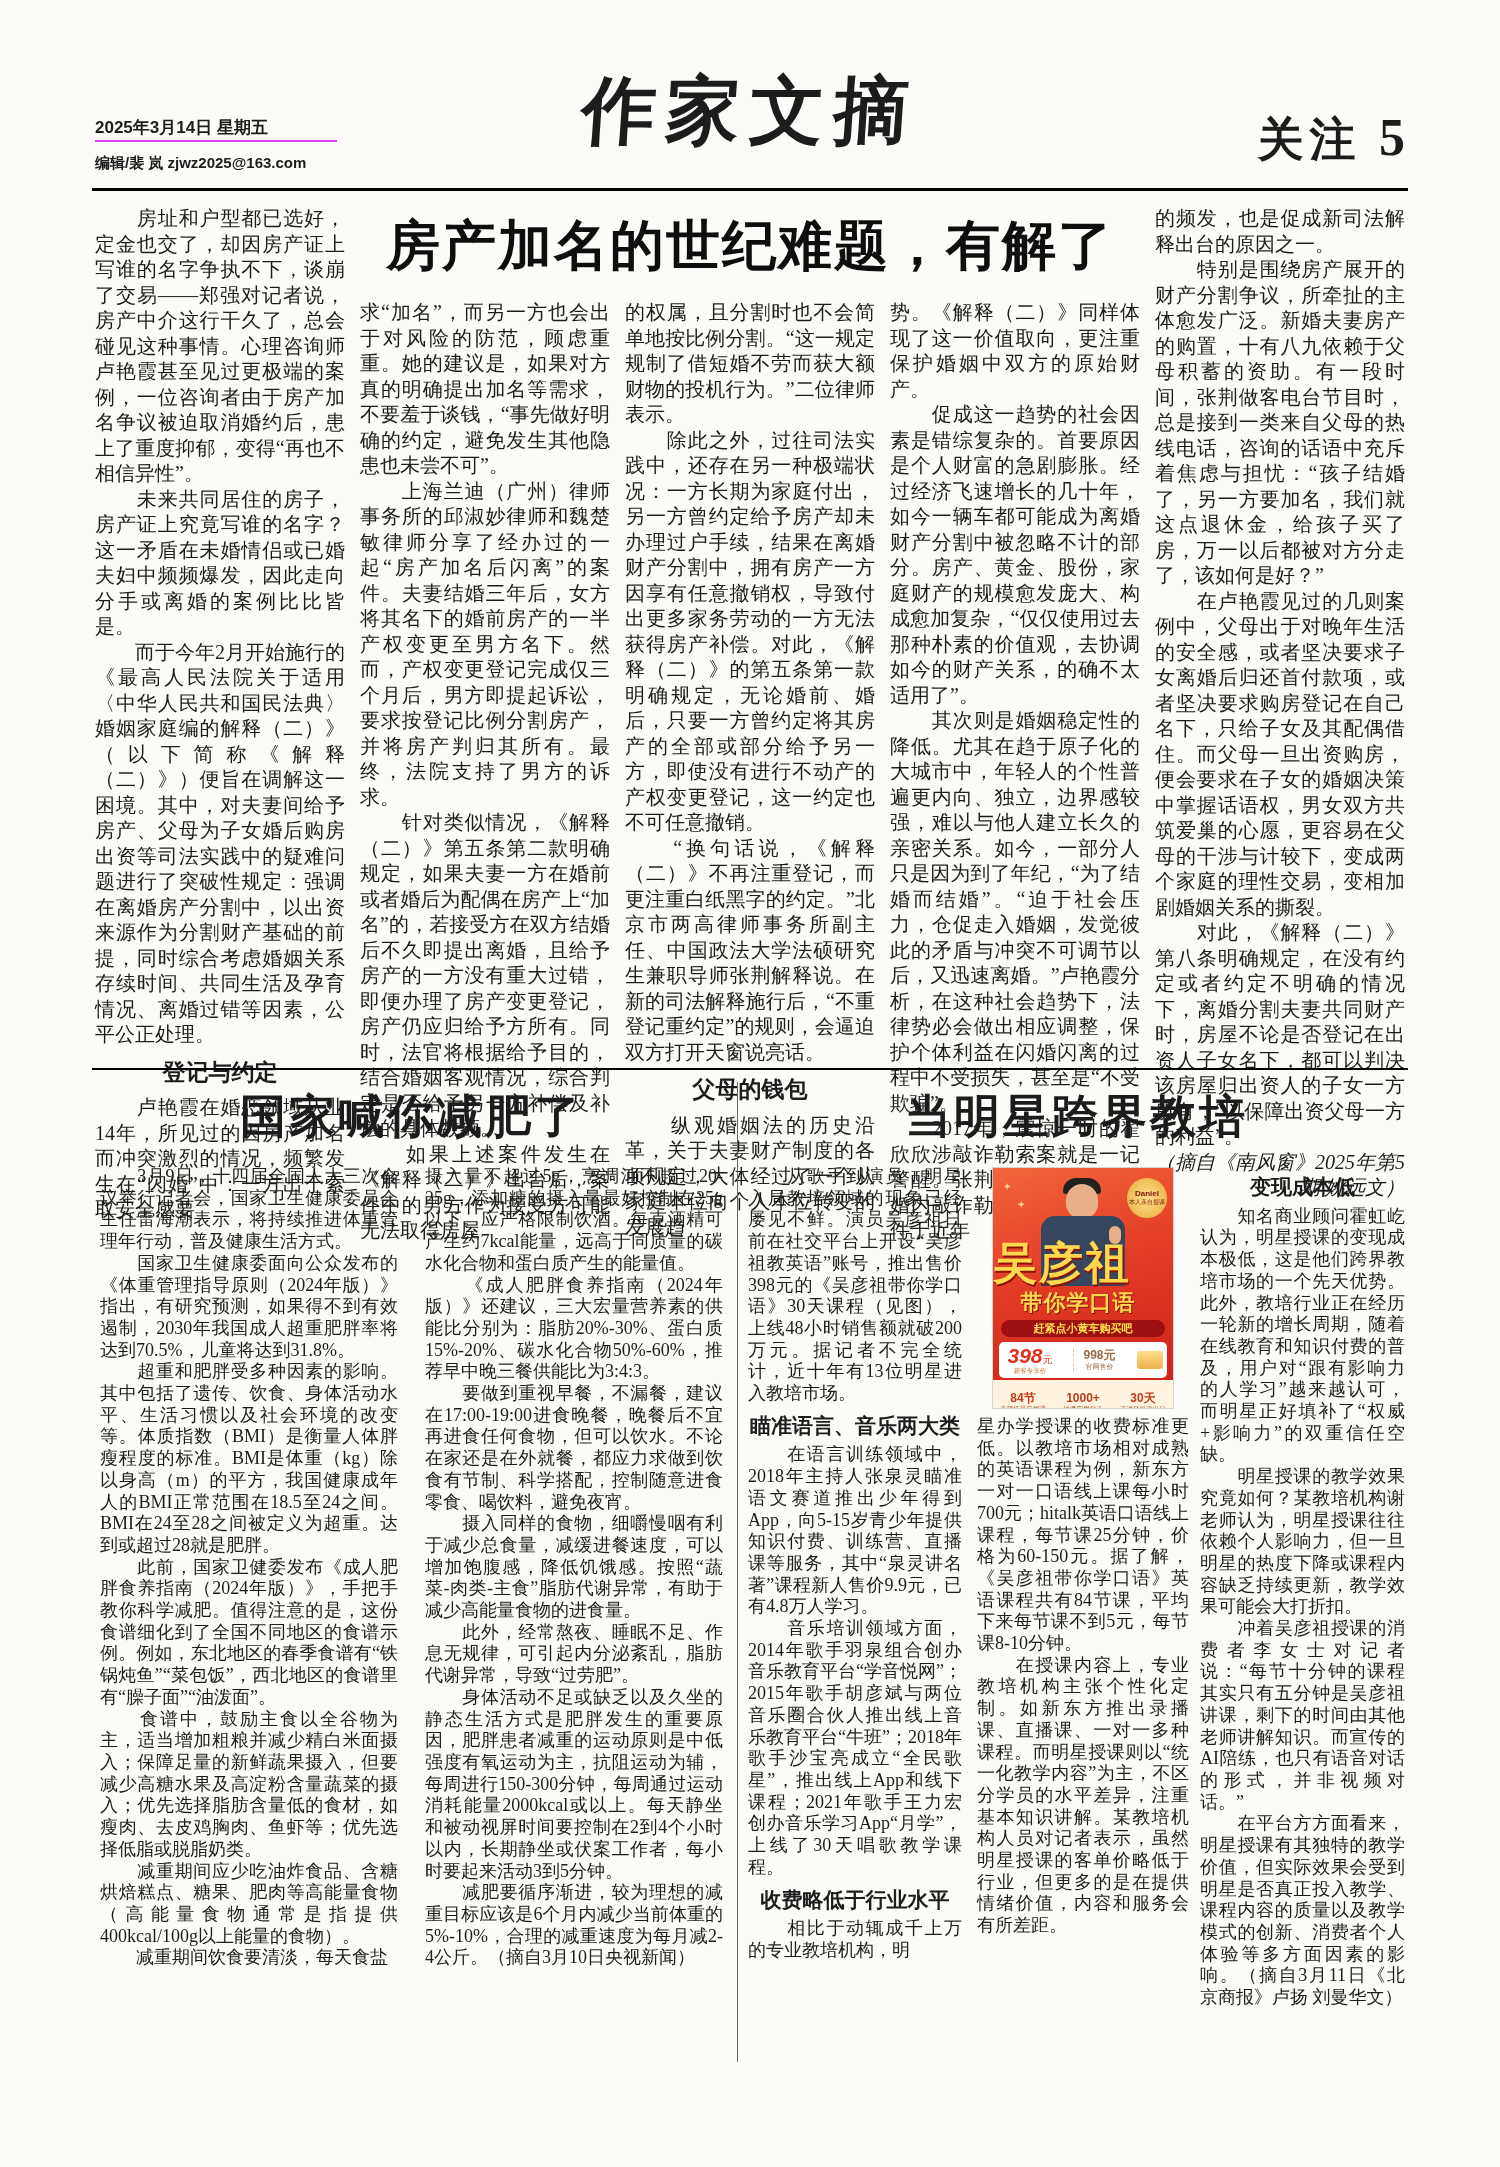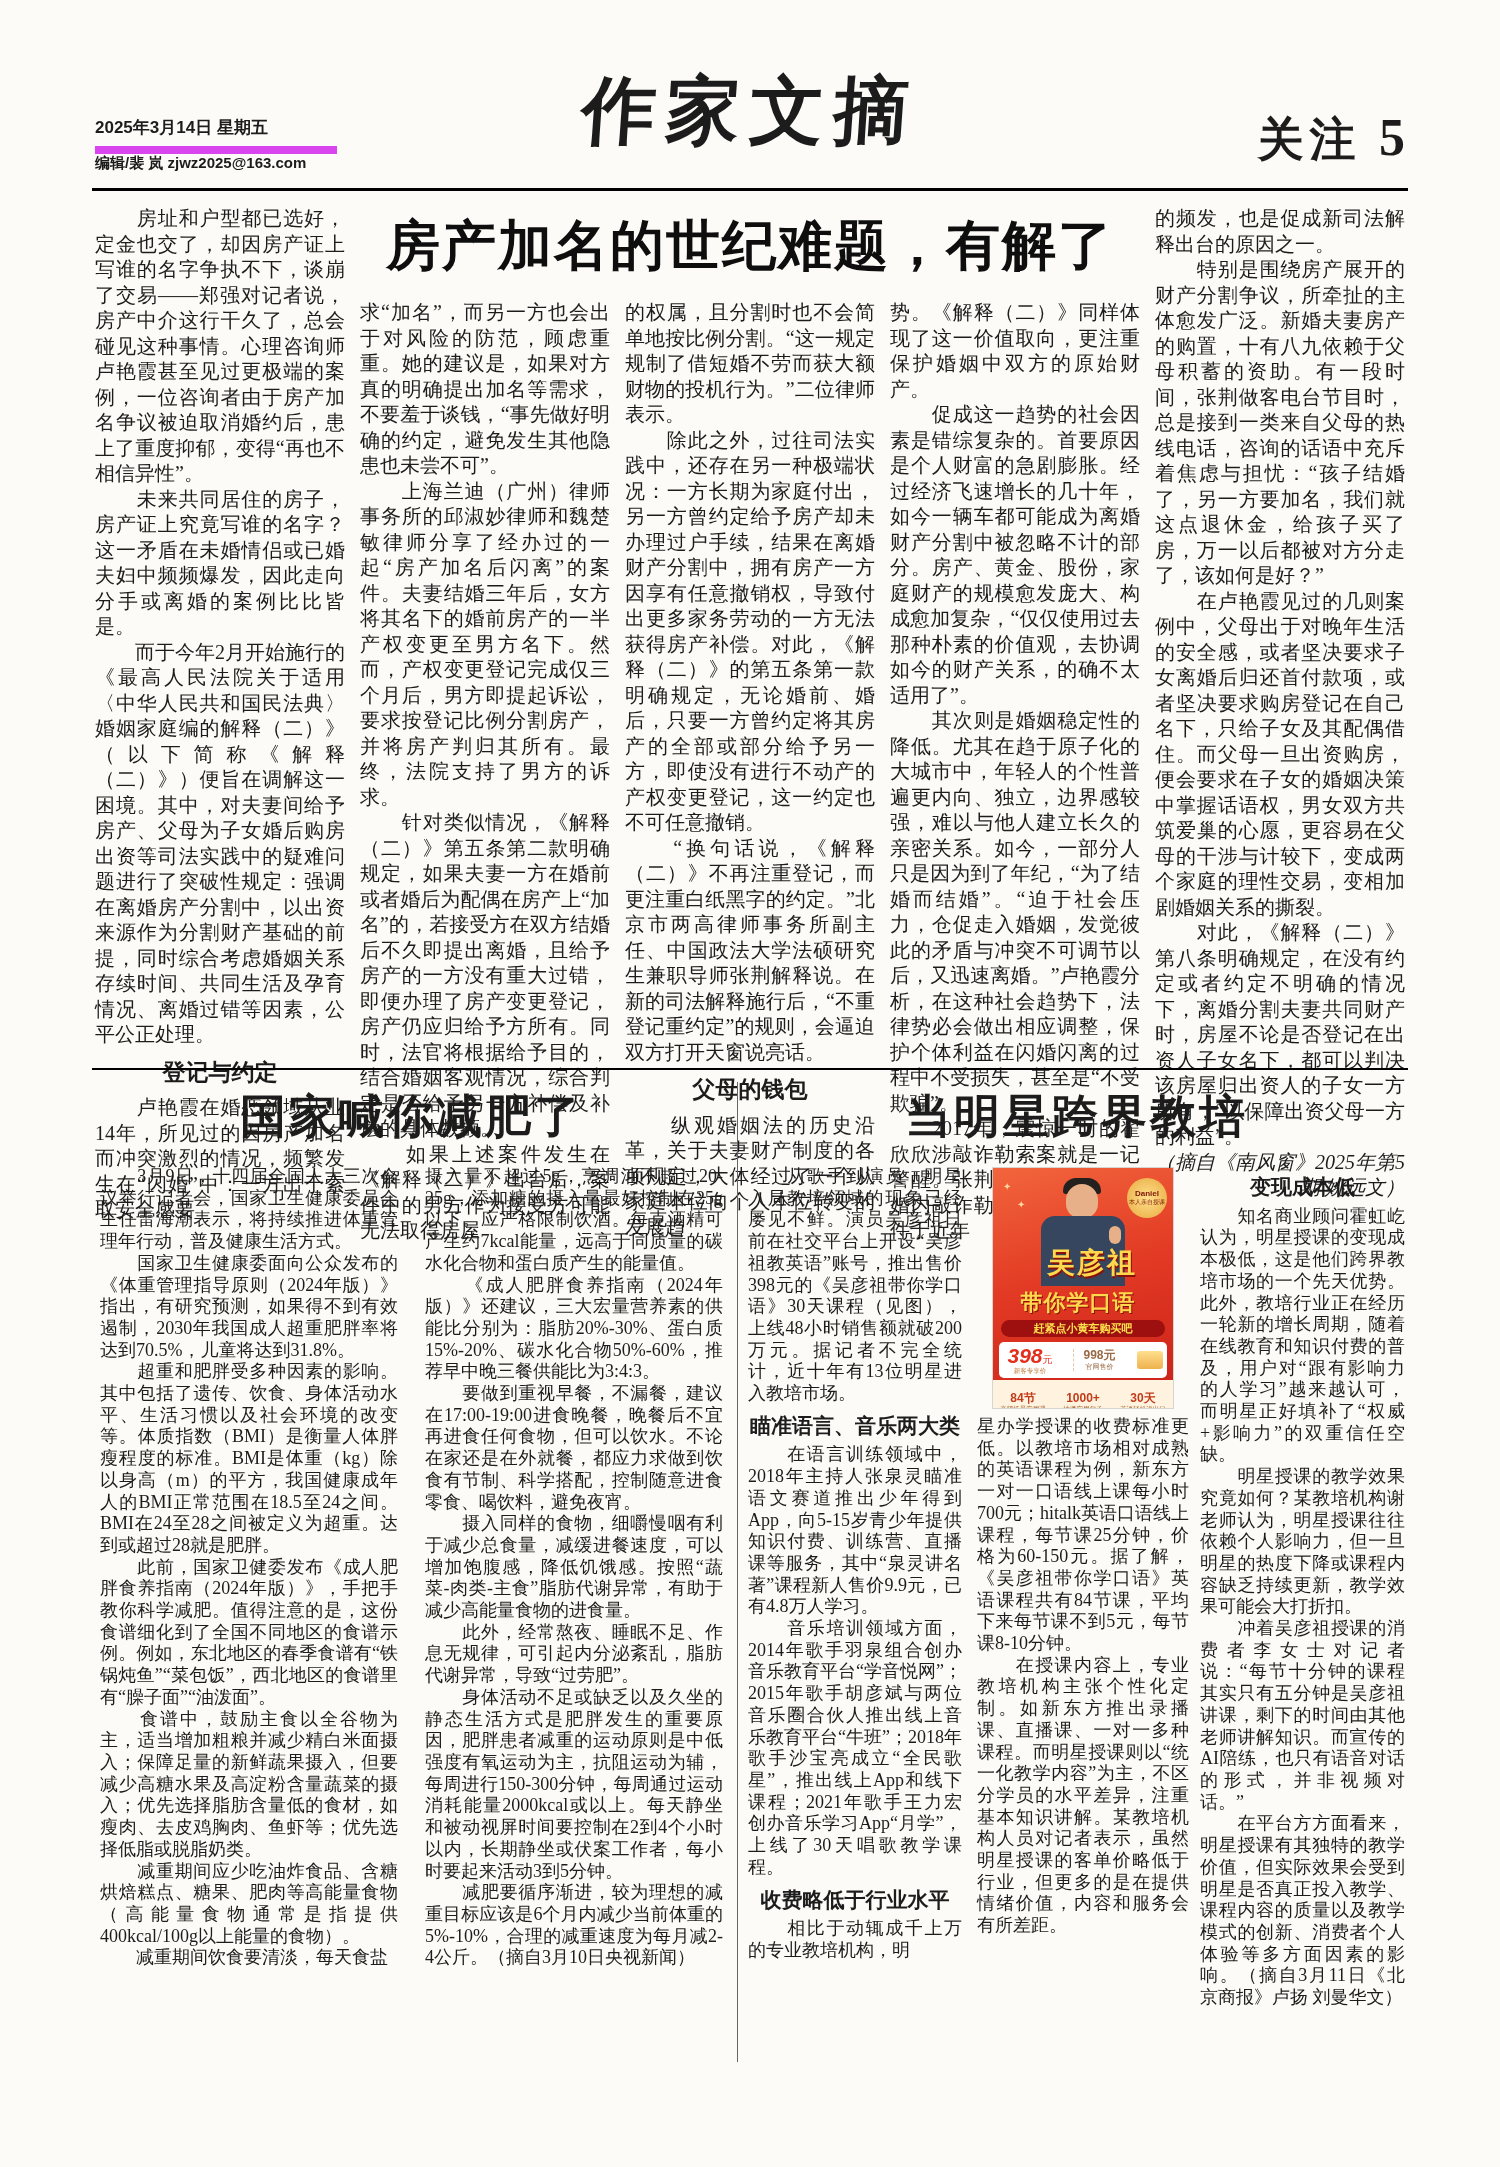--- a/index.html
+++ b/index.html
@@ -5,21 +5,21 @@
   :root{
     --serif:"Liberation Serif","DejaVu Serif",serif;
     --sans:"Liberation Sans","DejaVu Sans",sans-serif;
     --ink:#1c1c1c;
   }
   html,body{margin:0;padding:0;background:#e8e8e8;}
   #page{position:relative;width:1500px;height:2167px;margin:0 auto;background:#fcfbf7;
         font-family:var(--serif);color:var(--ink);overflow:hidden;}
   
   .date{position:absolute;left:95px;top:116px;font-family:var(--sans);font-weight:bold;
-        font-size:17px;padding-bottom:7px;border-bottom:8px solid #d946ef;width:242px;}
+        font-size:17px;padding-bottom:1px;border-bottom:2px solid #d946ef;width:242px;}
   .editor{position:absolute;left:95px;top:154px;font-family:var(--sans);font-weight:bold;font-size:15px;}
   .masthead{position:absolute;left:0;right:0;top:62px;text-align:center;font-family:var(--serif);
         font-weight:900;font-size:74px;letter-spacing:10px;transform:skewX(-4deg);}
   .kanzhu{position:absolute;right:95px;top:108px;font-family:var(--serif);font-weight:900;font-size:46px;letter-spacing:6px;}
   .kanzhu .pno{font-size:52px;letter-spacing:0;}
   .toprule{position:absolute;left:92px;right:92px;top:188px;height:3px;background:#000;}
   
   .mhead{position:absolute;left:360px;width:780px;top:210px;text-align:center;
          font-family:var(--sans);font-weight:900;font-size:54px;letter-spacing:2px;color:#0e0e0e;}
   .mcol{position:absolute;width:250px;font-size:20px;line-height:25.5px;text-align:justify;}
@@ -46,22 +46,22 @@
   .ad-spark{position:absolute;color:#ffd9a0;font-size:10px;}
   .ad-head{position:absolute;left:73px;top:16px;width:32px;height:34px;border-radius:16px 16px 14px 14px;background:#e8b088;}
   .ad-hair{position:absolute;left:70px;top:10px;width:38px;height:16px;border-radius:18px 18px 4px 4px;background:#23201e;}
   .ad-body{position:absolute;left:48px;top:48px;width:84px;height:70px;border-radius:14px 14px 0 0;background:#35465e;}
   .ad-hand{position:absolute;left:116px;top:58px;width:12px;height:18px;border-radius:6px;background:#e8b088;}
   .ad-badge{position:absolute;right:6px;top:10px;width:40px;height:40px;border-radius:50%;
             background:radial-gradient(#ffe08e,#e8a93c);display:flex;flex-direction:column;align-items:center;
             justify-content:center;color:#7c1606;font-family:var(--sans);text-align:left;line-height:1.1;}
   .ad-badge .b1{font-size:8px;font-weight:bold;}
   .ad-badge .b2{font-size:6px;}
-  .ad-t1{position:absolute;left:0;right:36px;top:84px;text-align:right;font-family:Liberation Serif, serif;font-weight:900;
-         font-size:28px;color:#ffd84d;text-shadow:1px 2px 0 #8a1108;letter-spacing:2px;}
+  .ad-t1{position:absolute;left:0;right:36px;top:84px;text-align:left;font-family:Liberation Sans, sans-serif;font-weight:900;
+         font-size:44px;color:#ffd84d;text-shadow:1px 2px 0 #8a1108;letter-spacing:2px;}
   .ad-t2{position:absolute;left:0;right:10px;top:124px;text-align:center;font-family:var(--sans);font-weight:900;
          font-size:22px;color:#ffd84d;text-shadow:1px 1px 0 #8a1108;letter-spacing:1px;}
   .ad-banner{position:absolute;left:8px;right:8px;top:152px;height:17px;border-radius:9px;background:#9e0f0f;
          color:#ffe04d;font-family:var(--sans);font-weight:bold;font-size:11px;line-height:17px;text-align:center;}
   .ad-panel{position:absolute;left:6px;right:6px;top:174px;height:36px;border-radius:5px;background:#fff;
          display:flex;align-items:center;gap:12px;}
   .ad-price{width:62px;text-align:center;color:#e2301f;font-family:var(--sans);line-height:1;}
   .ad-price .big{font-size:21px;font-weight:900;font-style:italic;}
   .ad-price .un{font-size:10px;}
   .ad-note{font-size:6.5px;color:#c07a3a;margin-top:2px;}

